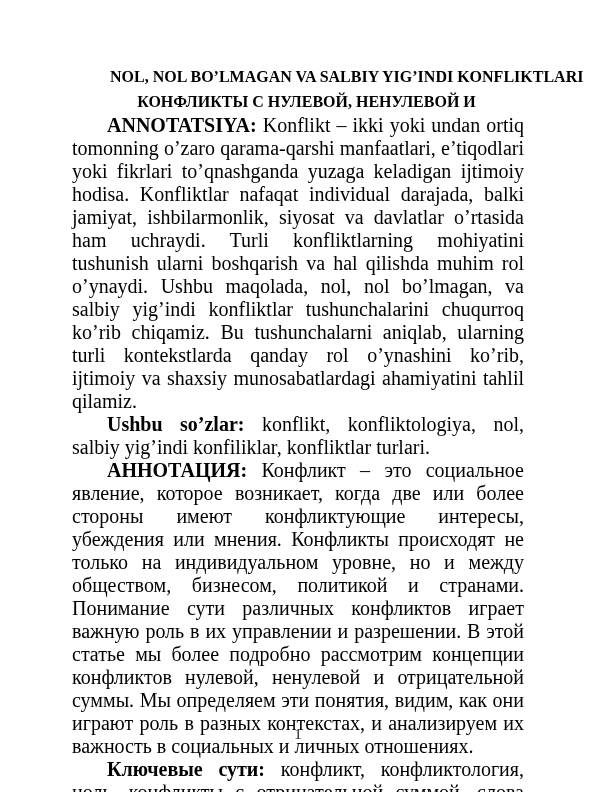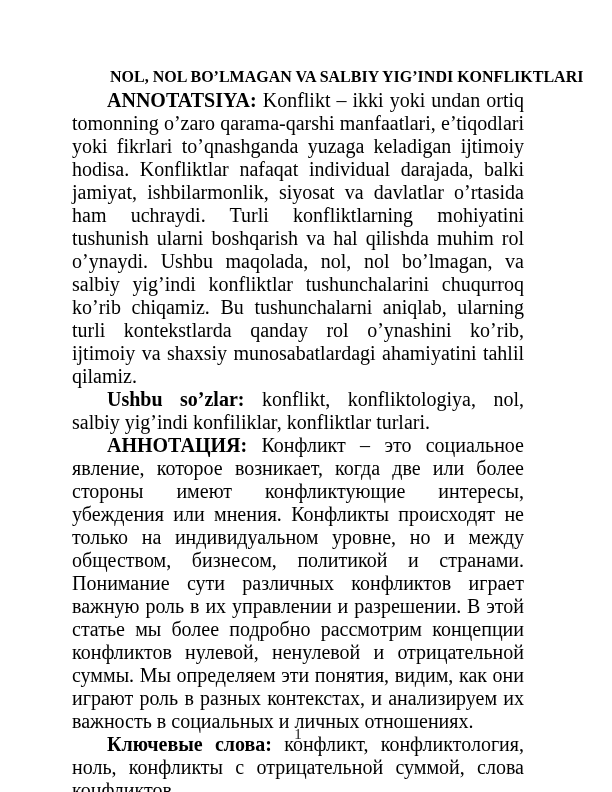--- a/index.html
+++ b/index.html
@@ -55,27 +55,28 @@
     color: #222222;
   }
 </style>
 </head>
 <body>
 
 <div class="page">
 
   <div class="title-block">
     <div class="title-line indent-lg">NOL, NOL BO’LMAGAN VA SALBIY YIG’INDI KONFLIKTLARI</div>
+    <div class="title-line indent-sm">КОНФЛИКТЫ С НУЛЕВОЙ, НЕНУЛЕВОЙ И</div>
   </div>
 
   <p class="para"><span class="label">ANNOTATSIYA:</span><span> Konflikt – ikki yoki undan ortiq tomonning o’zaro qarama-qarshi manfaatlari, e’tiqodlari yoki fikrlari to’qnashganda yuzaga keladigan ijtimoiy hodisa. Konfliktlar nafaqat individual darajada, balki jamiyat, ishbilarmonlik, siyosat va davlatlar o’rtasida ham uchraydi. Turli konfliktlarning mohiyatini tushunish ularni boshqarish va hal qilishda muhim rol o’ynaydi. Ushbu maqolada, nol, nol bo’lmagan, va salbiy yig’indi konfliktlar tushunchalarini chuqurroq ko’rib chiqamiz. Bu tushunchalarni aniqlab, ularning turli kontekstlarda qanday rol o’ynashini ko’rib, ijtimoiy va shaxsiy munosabatlardagi ahamiyatini tahlil qilamiz.</span></p>
 
   <p class="para"><span class="label">Ushbu so’zlar:</span><span> konflikt, konfliktologiya, nol, salbiy yig’indi konfiliklar, konfliktlar turlari.</span></p>
 
   <p class="para"><span class="label">АННОТАЦИЯ:</span><span> Конфликт – это социальное явление, которое возникает, когда две или более стороны имеют конфликтующие интересы, убеждения или мнения. Конфликты происходят не только на индивидуальном уровне, но и между обществом, бизнесом, политикой и странами. Понимание сути различных конфликтов играет важную роль в их управлении и разрешении. В этой статье мы более подробно рассмотрим концепции конфликтов нулевой, ненулевой и отрицательной суммы. Мы определяем эти понятия, видим, как они играют роль в разных контекстах, и анализируем их важность в социальных и личных отношениях.</span></p>
 
-  <p class="para"><span class="label">Ключевые слова:</span><span> конфликт, конфликтология, ноль, конфликты с отрицательной суммой, слова конфликтов.</span></p>
+  <p class="para"><span class="label">Ключевые сути:</span><span> конфликт, конфликтология, ноль, конфликты с отрицательной суммой, слова конфликтов.</span></p>
 
   <div class="footer">
     <span>1</span>
   </div>
 
 </div>
 
 </body></html>

